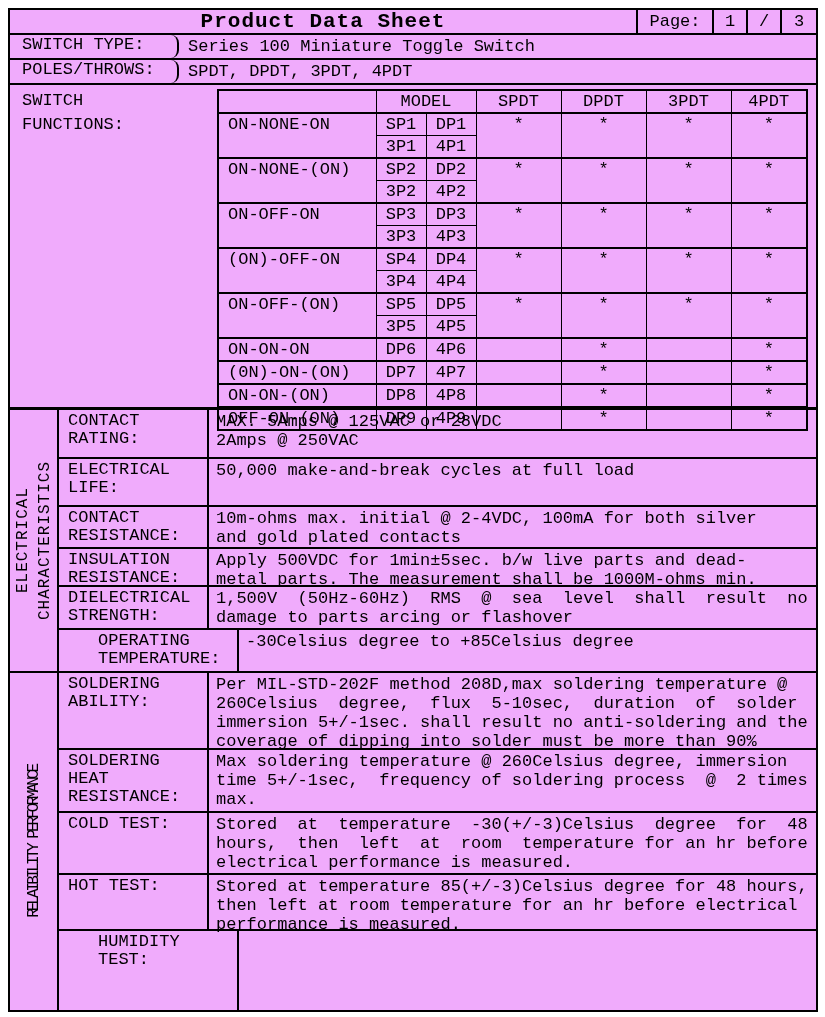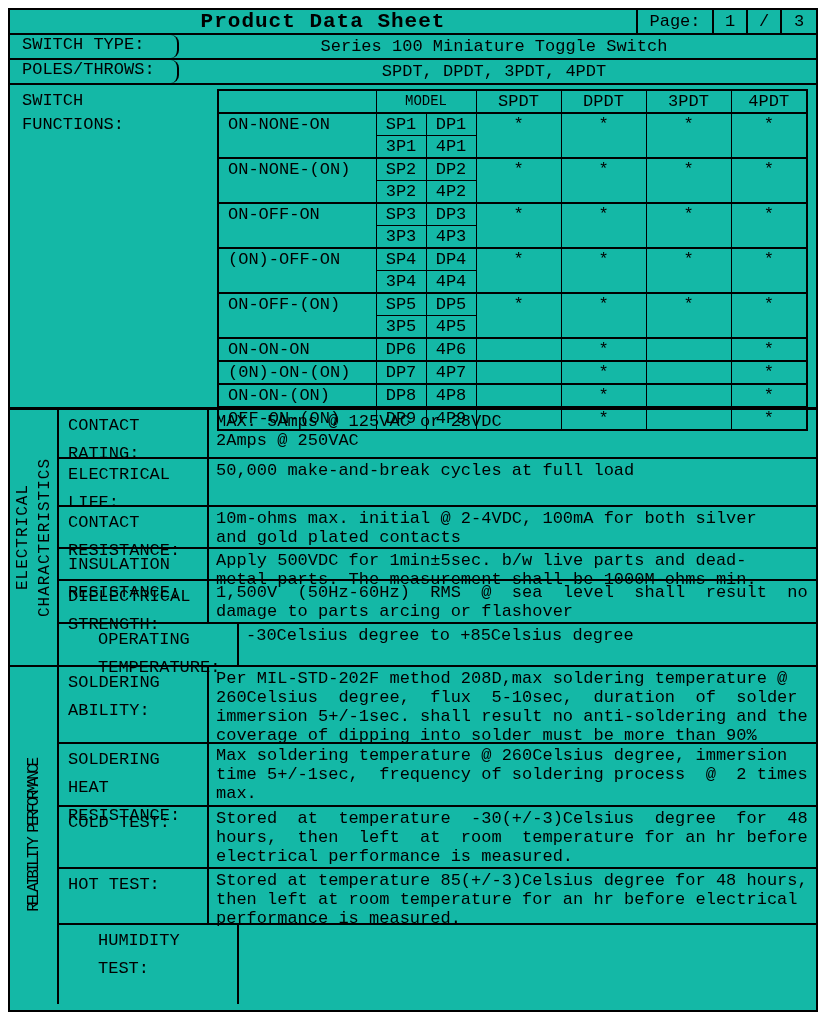--- a/index.html
+++ b/index.html
@@ -13,21 +13,21 @@
   }
   * { box-sizing: border-box; }
 
   .sheet {
     position: absolute;
     left: 8px;
     top: 8px;
     width: 810px;
     height: 1004px;
     border: 2px solid #000;
-    background: #14b8a6;
+    background: #f0abfc;
     font-size: 17px;
     line-height: 19px;
   }
 
   
   .header-row {
     display: flex;
     height: 25px;
     border-bottom: 2px solid #000;
   }
@@ -57,21 +57,20 @@
   }
   .kv-row .kv-label {
     width: 169px;
     border-right: 2px solid #000;
     padding: 0 0 0 12px;
     border-radius: 8px;
   }
   .kv-row .kv-value {
     flex: 1;
     padding: 2px 16px 0 9px;
-    text-align: center;
   }
 
   
   .functions-row {
     position: relative;
     height: 325px;
     border-bottom: 3px solid #000;
   }
   .func-label {
     padding: 4px 15px 0 12px;
@@ -96,21 +95,21 @@
   table.func-table { border: 2px solid #000; }
   table.func-table tr.grp td { border-top: 2px solid #000; }
   td.fn {
     text-align: left !important;
     padding-left: 9px !important;
     width: 158px;
   }
   td.md  { width: 50px; }
   td.st  { width: 85px; }
   td.st4 { width: 76px; }
-  td.mhead { font-size: 14px; }
+  td.mhead { font-size: 17px; }
 
   
   .section {
     display: flex;
     border-bottom: 2px solid #000;
   }
   .section:last-child { border-bottom: none; }
   .side-label-cell {
     width: 49px;
     border-right: 2px solid #000;
@@ -131,21 +130,21 @@
   .sec-row {
     display: flex;
     border-bottom: 2px solid #000;
   }
   .sec-row:last-child { border-bottom: none; margin-left: 30px; }
   .sec-row .row-label {
     width: 150px;
     border-right: 2px solid #000;
     padding: 2px 0 0 9px;
     white-space: pre-line;
-    line-height: 28px;
+    line-height: 18px;
   }
   .sec-row .row-value {
     flex: 1;
     padding: 2px 0 0 7px;
     white-space: pre-wrap;
     line-height: 19px;
   }
 </style>
 </head>
 <body>
@@ -310,21 +309,21 @@
         <div class="row-label">ELECTRICAL
 LIFE:</div>
         <div class="row-value">50,000 make-and-break cycles at full load</div>
       </div>
       <div class="sec-row" style="height:42px">
         <div class="row-label">CONTACT
 RESISTANCE:</div>
         <div class="row-value">10m-ohms max. initial @ 2-4VDC, 100mA for both silver
 and gold plated contacts</div>
       </div>
-      <div class="sec-row" style="height:32px">
+      <div class="sec-row" style="height:38px">
         <div class="row-label">INSULATION
 RESISTANCE:</div>
         <div class="row-value">Apply 500VDC for 1min±5sec. b/w live parts and dead-
 metal parts. The measurement shall be 1000M-ohms min.</div>
       </div>
       <div class="sec-row" style="height:43px">
         <div class="row-label">DIELECTRICAL
 STRENGTH:</div>
         <div class="row-value">1,500V  (50Hz-60Hz)  RMS  @  sea  level  shall  result  no
 damage to parts arcing or flashover</div>

